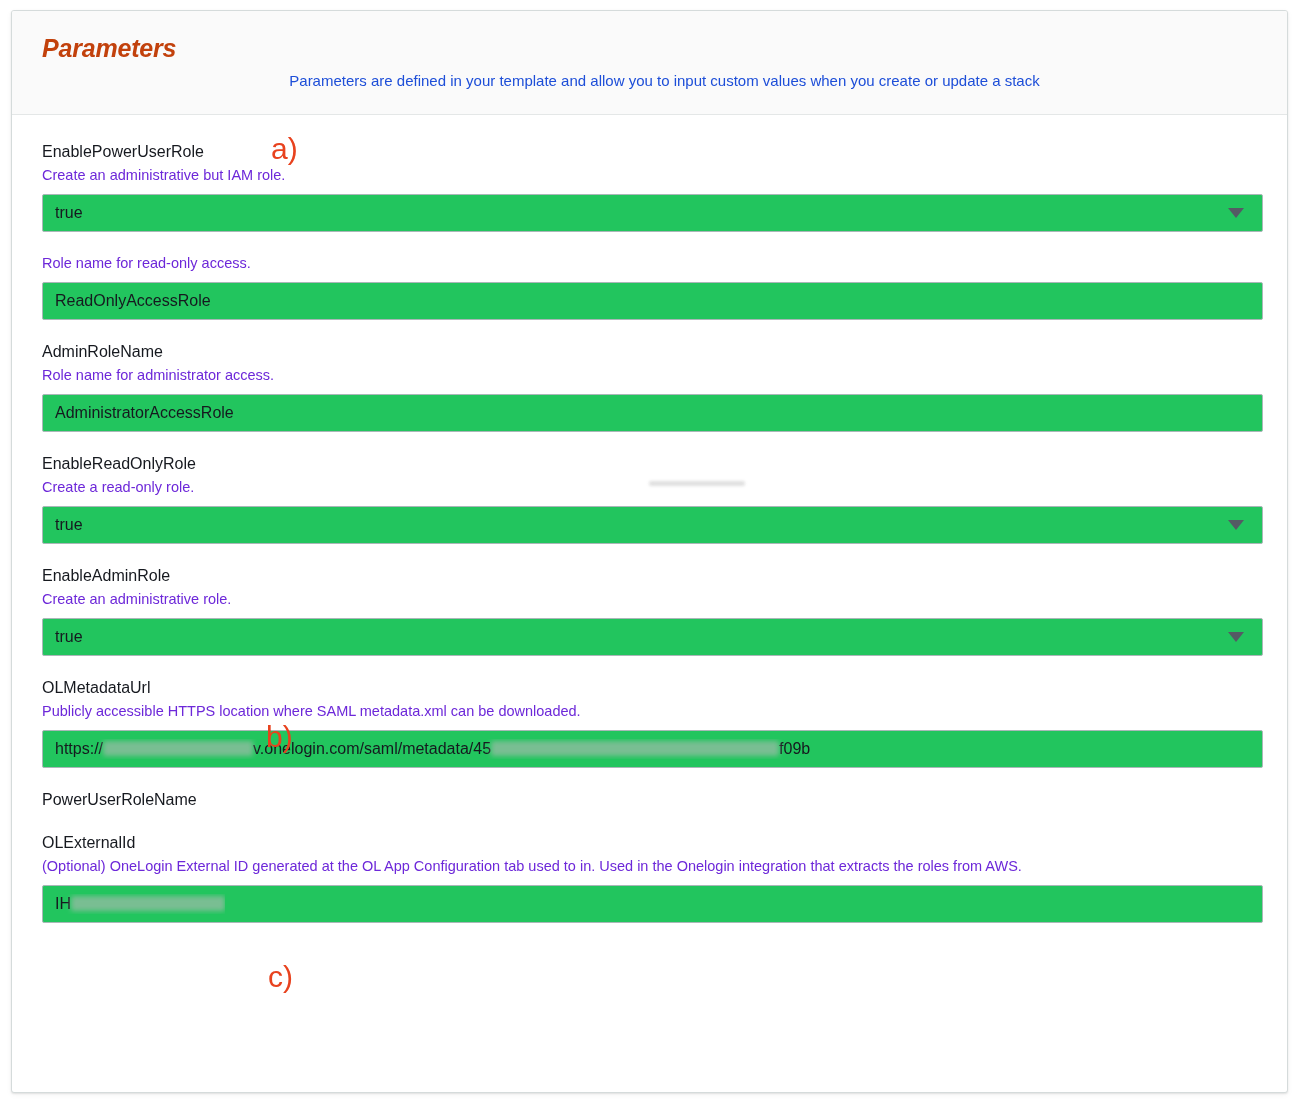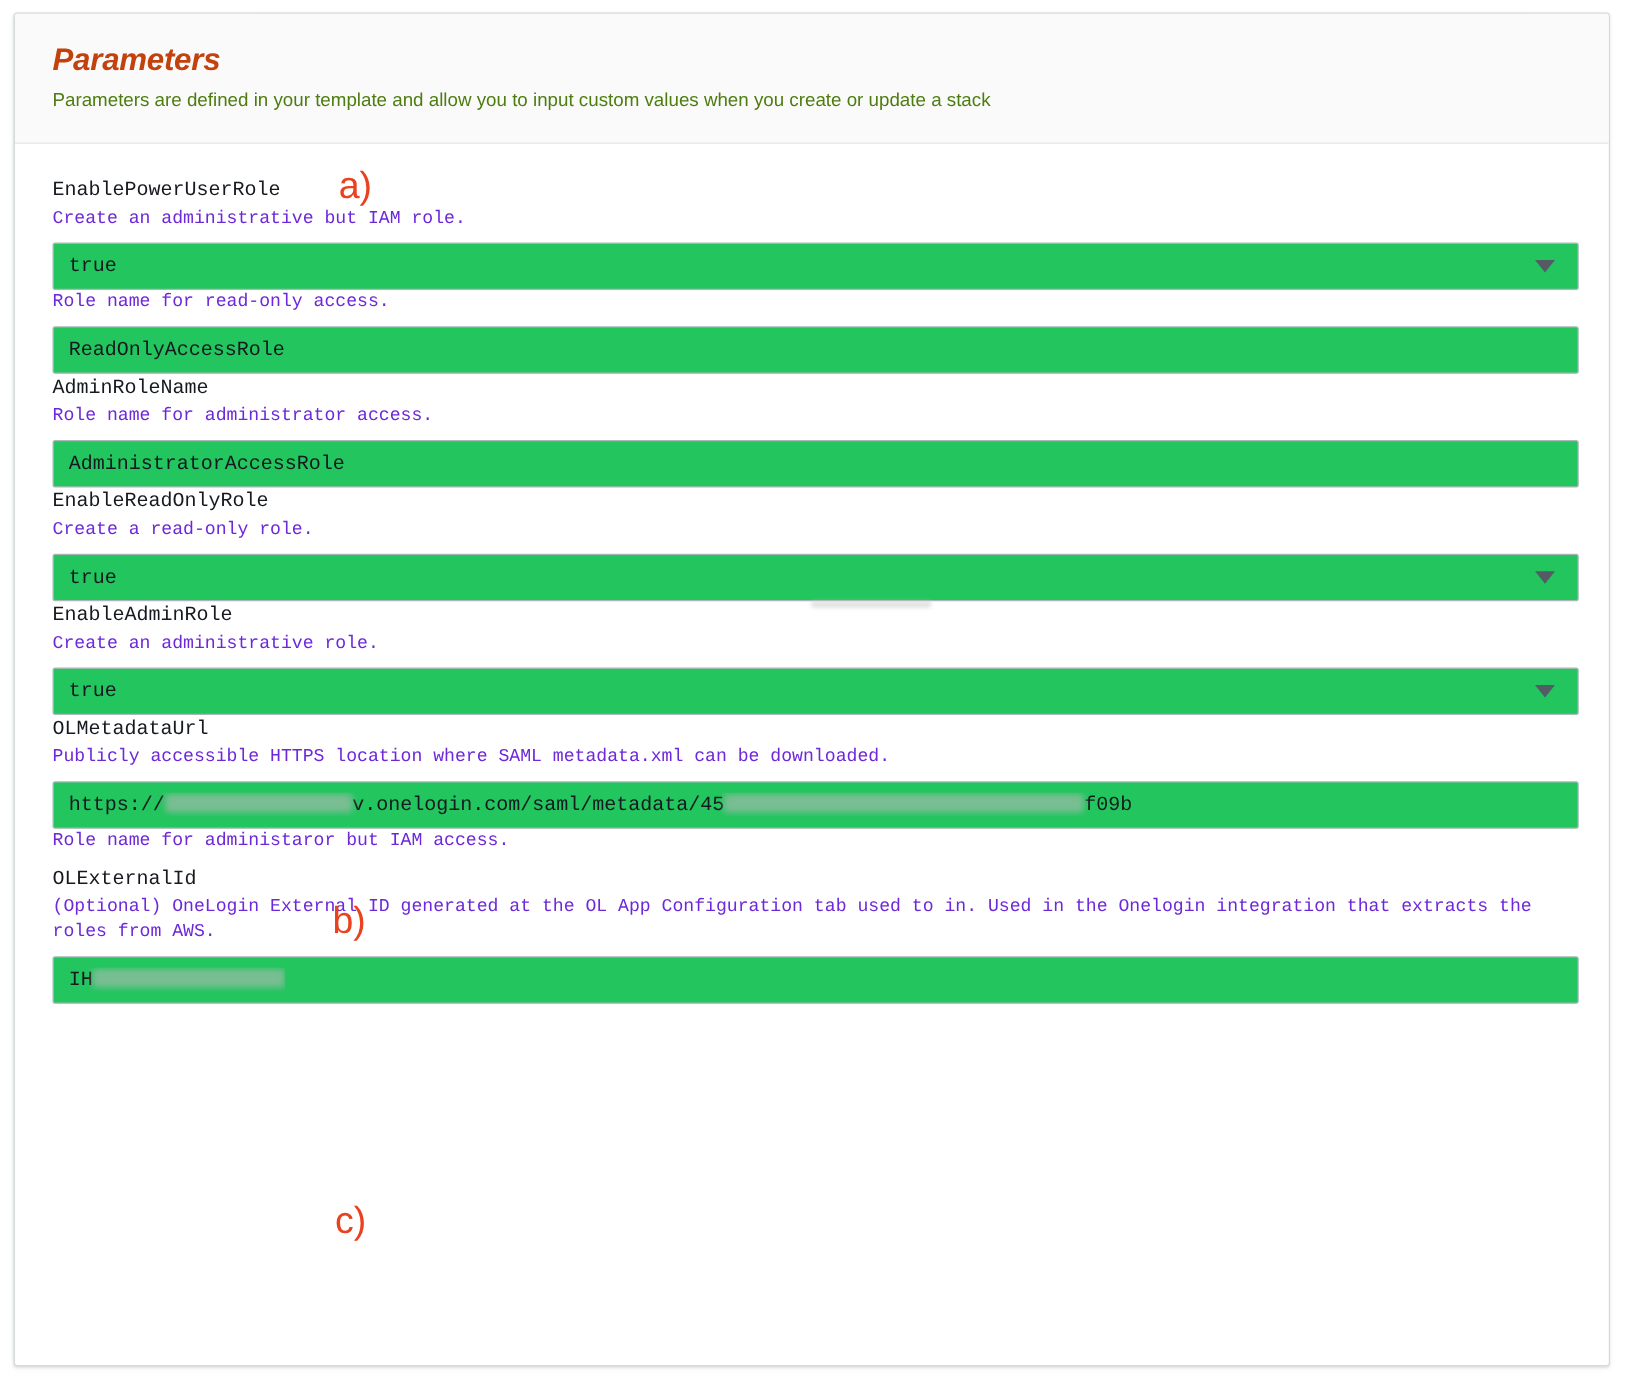--- a/index.html
+++ b/index.html
@@ -50,33 +50,34 @@
     font-weight: bold;
     color: #c2410c;
     letter-spacing: -0.2px;
     line-height: 30px;
     margin: 0 0 8px 0;
     font-style: italic;
   }
 
   .card-subtitle {
     font-size: 15px;
-    color: #4d7c0f;
+    color: #1d4ed8;
     line-height: 20px;
     margin: 0;
+    text-align: center;
   }
 
   .card-body {
     padding: 26px 30px 0 30px;
   }
 
   
   .param {
     position: relative;
-    font-family: Liberation Mono, monospace;
+    margin-bottom: 21px;
   }
 
   .param-name {
     font-size: 16px;
     color: #16191f;
     line-height: 22px;
     margin-bottom: 2px;
   }
 
   .param-desc {
@@ -208,21 +209,21 @@
           </div>
         </div>
         <div class="param">
           <div class="param-name">OLMetadataUrl</div>
           <div class="param-desc">Publicly accessible HTTPS location where SAML metadata.xml can be downloaded.</div>
           <div class="field">
             <span class="field-value">https://<span class="redact" style="width: 150px;"></span>v.onelogin.com/saml/metadata/45<span class="redact" style="width: 288px;"></span>f09b</span>
           </div>
         </div>
         <div class="param">
-          <div class="param-desc">Role name for administaror but IAM access.</div>
+          <div class="param-name">PowerUserRoleName</div>
         </div>
         <div class="param">
           <div class="param-name">OLExternalId</div>
           <div class="param-desc">(Optional) OneLogin External ID generated at the OL App Configuration tab used to in. Used in the Onelogin integration that extracts the roles from AWS.</div>
           <div class="field">
             <span class="field-value">IH<span class="redact" style="width: 154px;"></span></span>
           </div>
         </div>
       </div>
 

